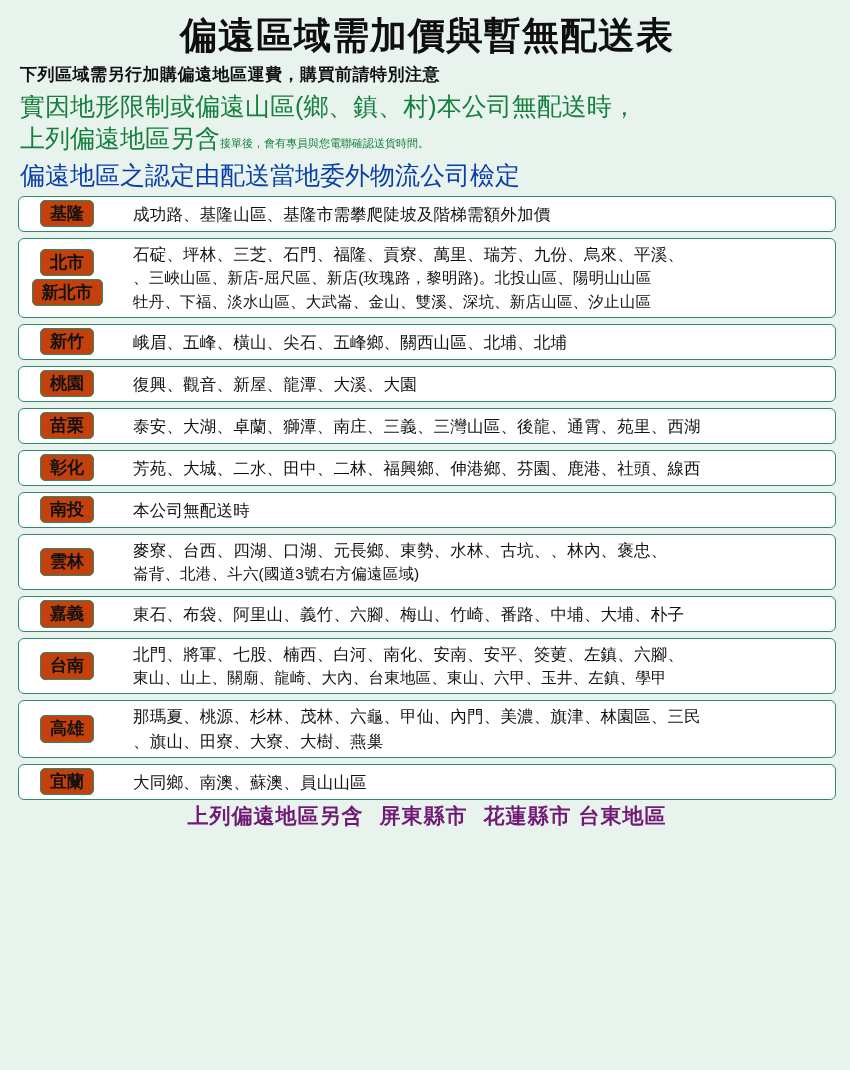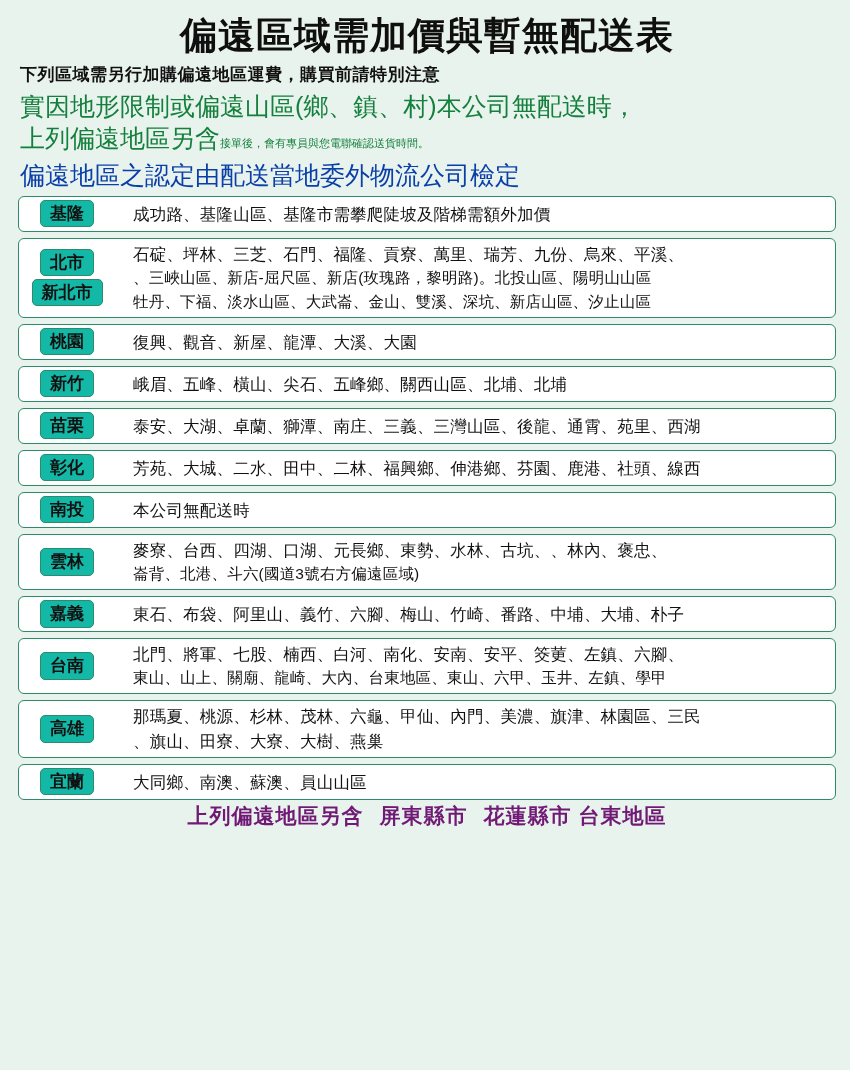--- a/index.html
+++ b/index.html
@@ -72,21 +72,21 @@
     display: flex;
     flex-direction: column;
     align-items: center;
     justify-content: center;
     padding: 3px 2px;
     gap: 3px;
   }
   .region-badge {
     border: 1.5px solid #2d8a6a;
     border-radius: 5px;
-    background: #14b8a6;
+    background: #c2410c;
     font-size: 17px;
     font-weight: bold;
     color: #111;
     padding: 2px 9px;
     white-space: nowrap;
     line-height: 1.25;
   }
   .cells {
     flex: 1 1 auto;
     display: flex;
@@ -155,33 +155,33 @@
       </div>
       <div class="cells">
         <div class="cell">石碇、坪林、三芝、石門、福隆、貢寮、萬里、瑞芳、九份、烏來、平溪、</div>
         <div class="cell tight">、三峽山區、新店-屈尺區、新店(玫瑰路，黎明路)。北投山區、陽明山山區</div>
         <div class="cell tight">牡丹、下福、淡水山區、大武崙、金山、雙溪、深坑、新店山區、汐止山區</div>
       </div>
     </div>
 
     <div class="row">
       <div class="region">
+        <div class="region-badge">新竹</div>
+      </div>
+      <div class="cells">
+        <div class="cell">峨眉、五峰、橫山、尖石、五峰鄉、關西山區、北埔、北埔</div>
+      </div>
+    </div>
+
+    <div class="row">
+      <div class="region">
         <div class="region-badge">桃園</div>
       </div>
       <div class="cells">
         <div class="cell">復興、觀音、新屋、龍潭、大溪、大園</div>
-      </div>
-    </div>
-
-    <div class="row">
-      <div class="region">
-        <div class="region-badge">新竹</div>
-      </div>
-      <div class="cells">
-        <div class="cell">峨眉、五峰、橫山、尖石、五峰鄉、關西山區、北埔、北埔</div>
       </div>
     </div>
 
     <div class="row">
       <div class="region">
         <div class="region-badge">苗栗</div>
       </div>
       <div class="cells">
         <div class="cell">泰安、大湖、卓蘭、獅潭、南庄、三義、三灣山區、後龍、通霄、苑里、西湖</div>
       </div>

